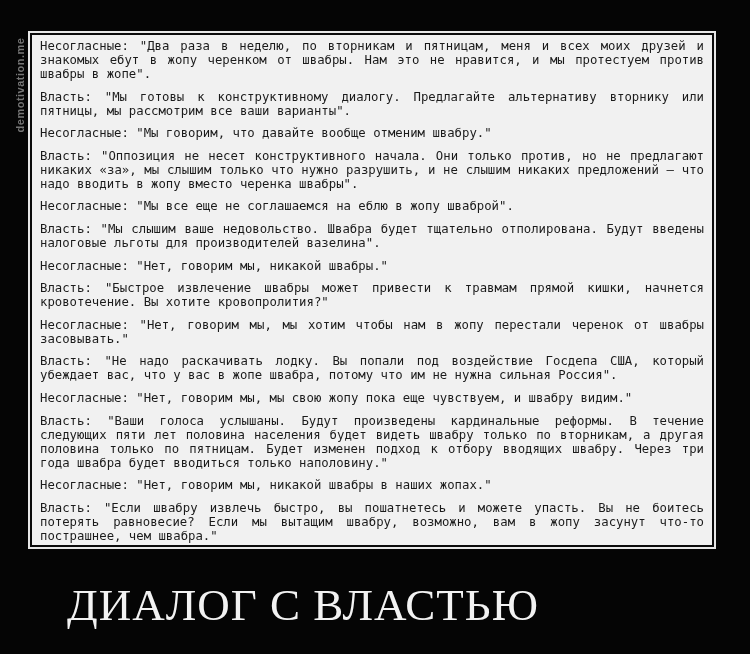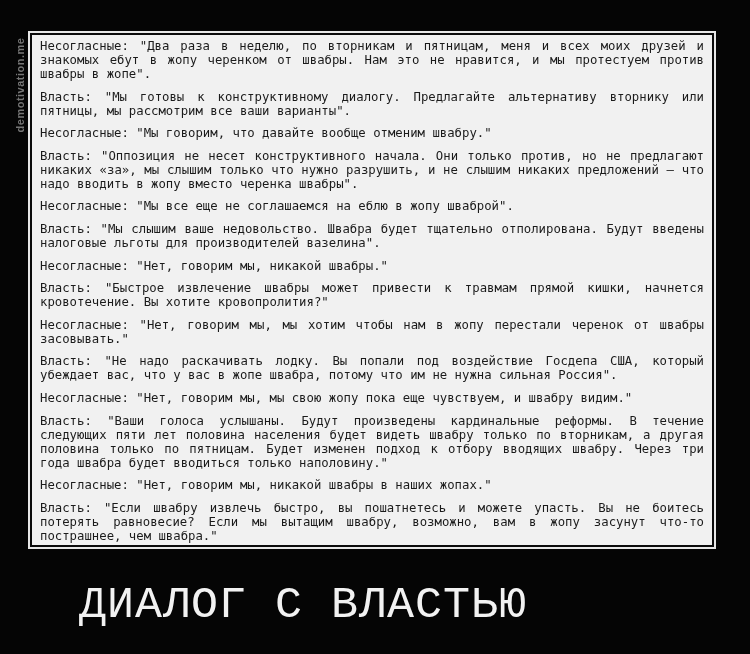--- a/index.html
+++ b/index.html
@@ -41,21 +41,21 @@
   .panel p {
     margin: 0 0 8.6px 0;
     padding: 0;
   }
   .caption {
     position: absolute;
     left: 0;
     top: 583px;
     width: 606px;
     text-align: center;
-    font-family: Liberation Mono, monospace;
+    font-family: Liberation Serif, serif;
     font-size: 45px;
     line-height: 45px;
     letter-spacing: 1px;
     color: #f2f2f2;
     white-space: nowrap;
   }
   .watermark {
     position: absolute;
     left: -31px;
     top: 79px;

